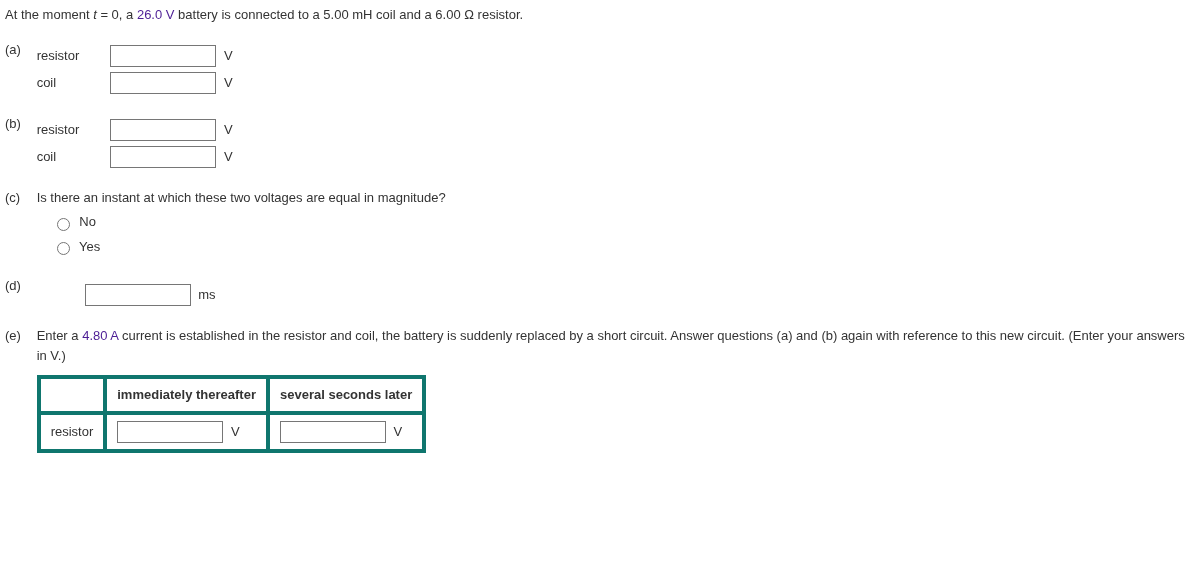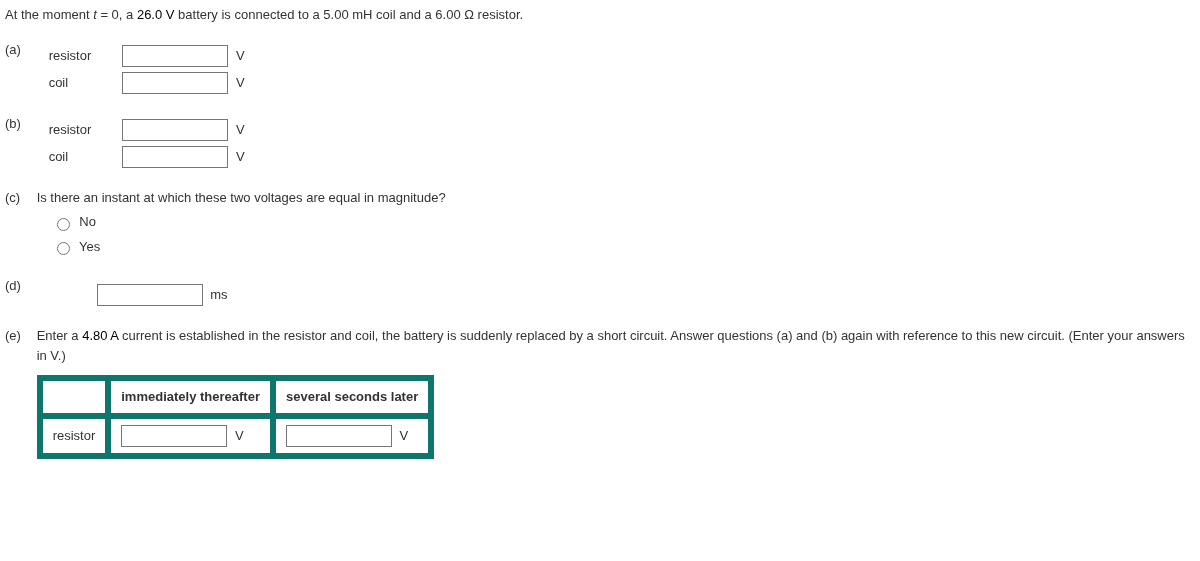--- a/index.html
+++ b/index.html
@@ -7,40 +7,40 @@
       font-size: 13px;
       color: #333;
       margin: 0;
       padding: 5px;
       line-height: 1.5;
     }
     .problem-intro {
       margin-bottom: 15px;
     }
     .highlight {
-      color: #000000;
+      color: #4c1d95;
     }
     .italic {
       font-style: italic;
     }
     .part {
       margin-bottom: 20px;
     }
     .part-label {
       display: inline-block;
       width: 28px;
       vertical-align: top;
     }
     .part-content {
       display: inline-block;
       width: calc(100% - 35px);
     }
     .input-row {
       margin-top: 5px;
-      margin-left: 12px;
+      margin-left: 0;
     }
     .input-label {
       display: inline-block;
       width: 70px;
     }
     .text-input {
       width: 100px;
       height: 18px;
       border: 1px solid #767676;
       background: #fff;
@@ -64,21 +64,21 @@
     }
     .radio-row input[type="radio"] {
       margin-right: 6px;
       vertical-align: middle;
     }
     table.answer-table {
       border-collapse: collapse;
       margin-top: 10px;
     }
     table.answer-table td, table.answer-table th {
-      border: 6px solid #0f766e;
+      border: 4px solid #0f766e;
       padding: 6px 10px;
       text-align: left;
       font-size: 13px;
     }
     table.answer-table th {
       font-weight: bold;
     }
     .table-header-blank {
       background: #fff;
     }

